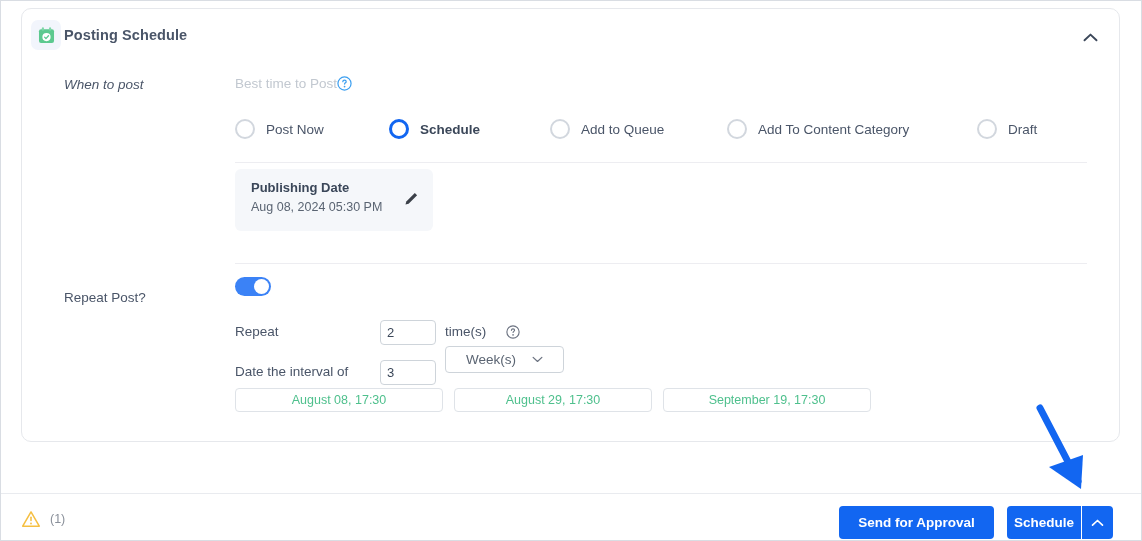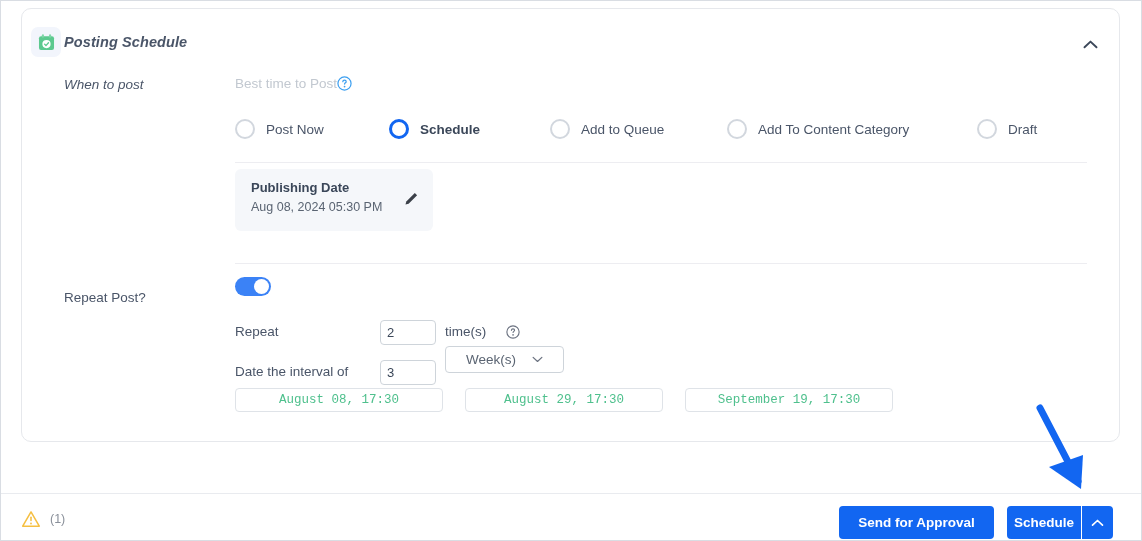--- a/index.html
+++ b/index.html
@@ -24,21 +24,21 @@
     position: absolute;
     left: 20px; top: 7px;
     width: 1099px; height: 434px;
     background: #ffffff;
     border: 1px solid #e6e8ec;
     border-radius: 10px;
   }
 
   .card-header {
     position: absolute;
-    left: 0; top: 7px; right: 0; height: 54px; font-style: italic;
+    left: 0; top: 0; right: 0; height: 54px;
   }
 
   .app-icon {
     position: absolute;
     left: 9px; top: 11px;
     width: 30px; height: 30px;
     border-radius: 7px;
     background: #f2f5fc;
     display: flex; align-items: center; justify-content: center;
   }
@@ -178,21 +178,21 @@
     display: flex; align-items: center; justify-content: center;
     gap: 16px;
     font-size: 13.5px; color: #5a6472;
     cursor: pointer;
   }
 
   
   .chips {
     position: absolute;
     left: 213px; top: 379px;
-    display: flex; gap: 22px; font-family: Liberation Mono, monospace;
+    display: flex; gap: 11px;
   }
   .chip {
     height: 24px;
     border: 1px solid #dfe3e8;
     border-radius: 4px;
     display: flex; align-items: center; justify-content: center;
     font-size: 12.5px;
     color: #4fc08d;
     background: #fff;
     cursor: pointer;

